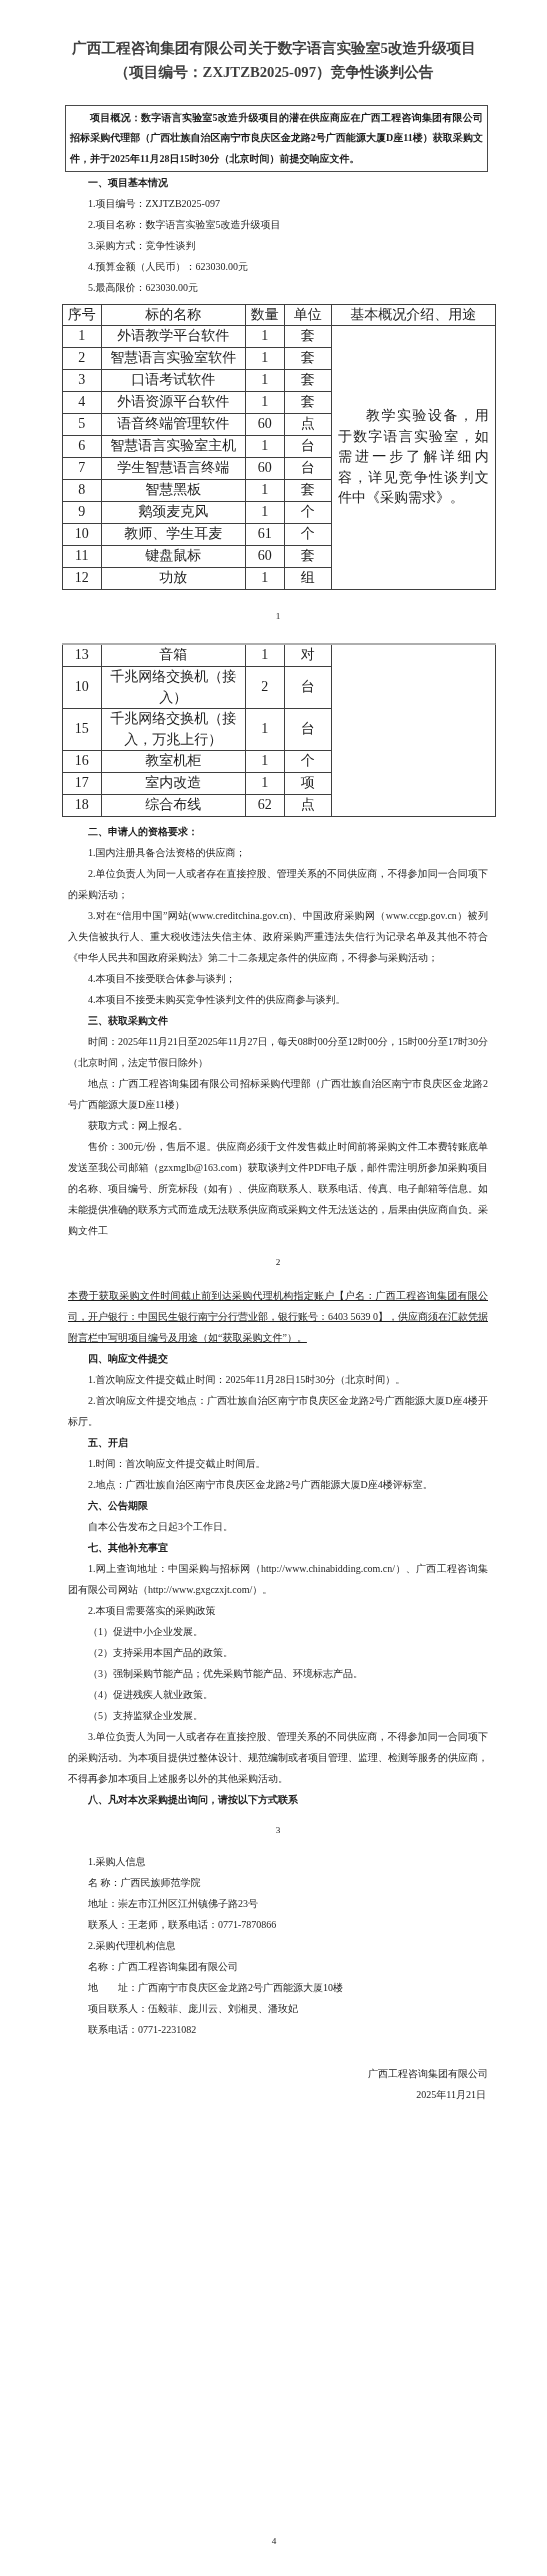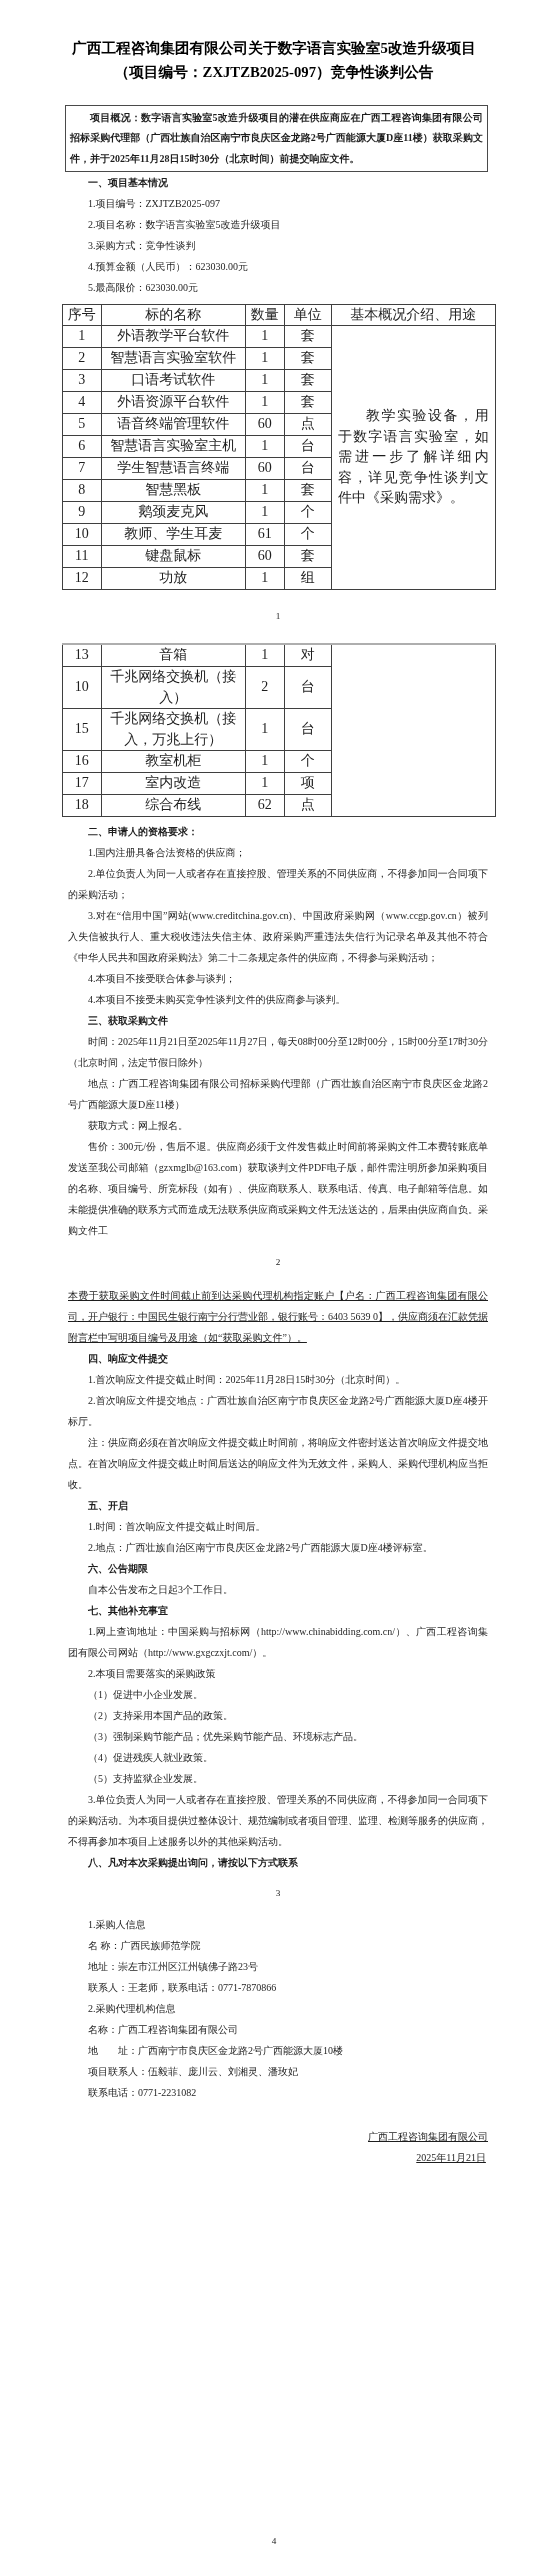--- a/index.html
+++ b/index.html
@@ -5,21 +5,21 @@
   html,body {margin:0; padding:0; background:#ffffff;}
   .page {
     width:548px; height:2576px; margin:0 auto; background:#ffffff;
     font-family:"Liberation Serif","DejaVu Serif",serif;
     color:#1e1e1e;
     display:flex; flex-direction:column; overflow:hidden;
     box-sizing:border-box;
   }
   .title {
     margin-top:36px; text-align:center; font-weight:bold;
-    font-size:14.7px; line-height:24px; color:#000000;
+    font-size:14.7px; line-height:24px; color:#404040;
   }
   .overview-box {
     margin:20.5px 60px 0 65px; border:0.7px solid #4a4a4a;
     padding:2.1px 4.1px; box-sizing:border-box;
   }
   .overview-box p {
     margin:0; font-weight:bold; font-size:10px; line-height:20.5px;
     text-indent:2em; text-align:justify;
   }
   .body {
@@ -46,21 +46,21 @@
   .doc-table td.note-cell p {margin:0; text-indent:2em;}
   table.t2 tr.brk-top td {border-top:2.1px solid #aeaeae;}
   table.t2 tr.brk-mid td {border-top:1.4px solid #9a9a9a;}
   .pgbrk {
     display:flex; align-items:center; justify-content:center;
     font-size:9.2px; color:#222;
   }
   .brk1 {height:53px;}
   .brk2 {height:44px;}
   .brk3 {height:41px;}
-  .sig {margin-top:23px; text-align:right;text-decoration:underline;}
+  .sig {margin-top:23px; text-align:right;}
   .sig p {margin:0; text-indent:0; text-align:right; line-height:21px;}
   .sig p.sig-date {padding-right:2.1px;}
   .final-brk {
     flex:1; display:flex; align-items:flex-end; justify-content:center;
     padding-bottom:30px; font-size:9.2px; color:#222;
   }
 </style>
 </head>
 <body>
 
@@ -247,21 +247,20 @@
 
     <div class="pgbrk brk2">
       <span>2</span>
     </div>
 
     <p class="cont">本费于获取采购文件时间截止前到达采购代理机构指定账户【户名：广西工程咨询集团有限公司，开户银行：中国民生银行南宁分行营业部，银行账号：6403 5639 0】，供应商须在汇款凭据附言栏中写明项目编号及用途（如“获取采购文件”）。</p>
 
     <p class="sec">四、响应文件提交</p>
     <p>1.首次响应文件提交截止时间：2025年11月28日15时30分（北京时间）。</p>
     <p>2.首次响应文件提交地点：广西壮族自治区南宁市良庆区金龙路2号广西能源大厦D座4楼开标厅。</p>
-    <p>注：供应商必须在首次响应文件提交截止时间前，将响应文件密封送达首次响应文件提交地点。在首次响应文件提交截止时间后送达的响应文件为无效文件，采购人、采购代理机构应当拒收。</p>
 
     <p class="sec">五、开启</p>
     <p>1.时间：首次响应文件提交截止时间后。</p>
     <p>2.地点：广西壮族自治区南宁市良庆区金龙路2号广西能源大厦D座4楼评标室。</p>
 
     <p class="sec">六、公告期限</p>
     <p>自本公告发布之日起3个工作日。</p>
 
     <p class="sec">七、其他补充事宜</p>
     <p>1.网上查询地址：中国采购与招标网（http://www.chinabidding.com.cn/）、广西工程咨询集团有限公司网站（http://www.gxgczxjt.com/）。</p>

